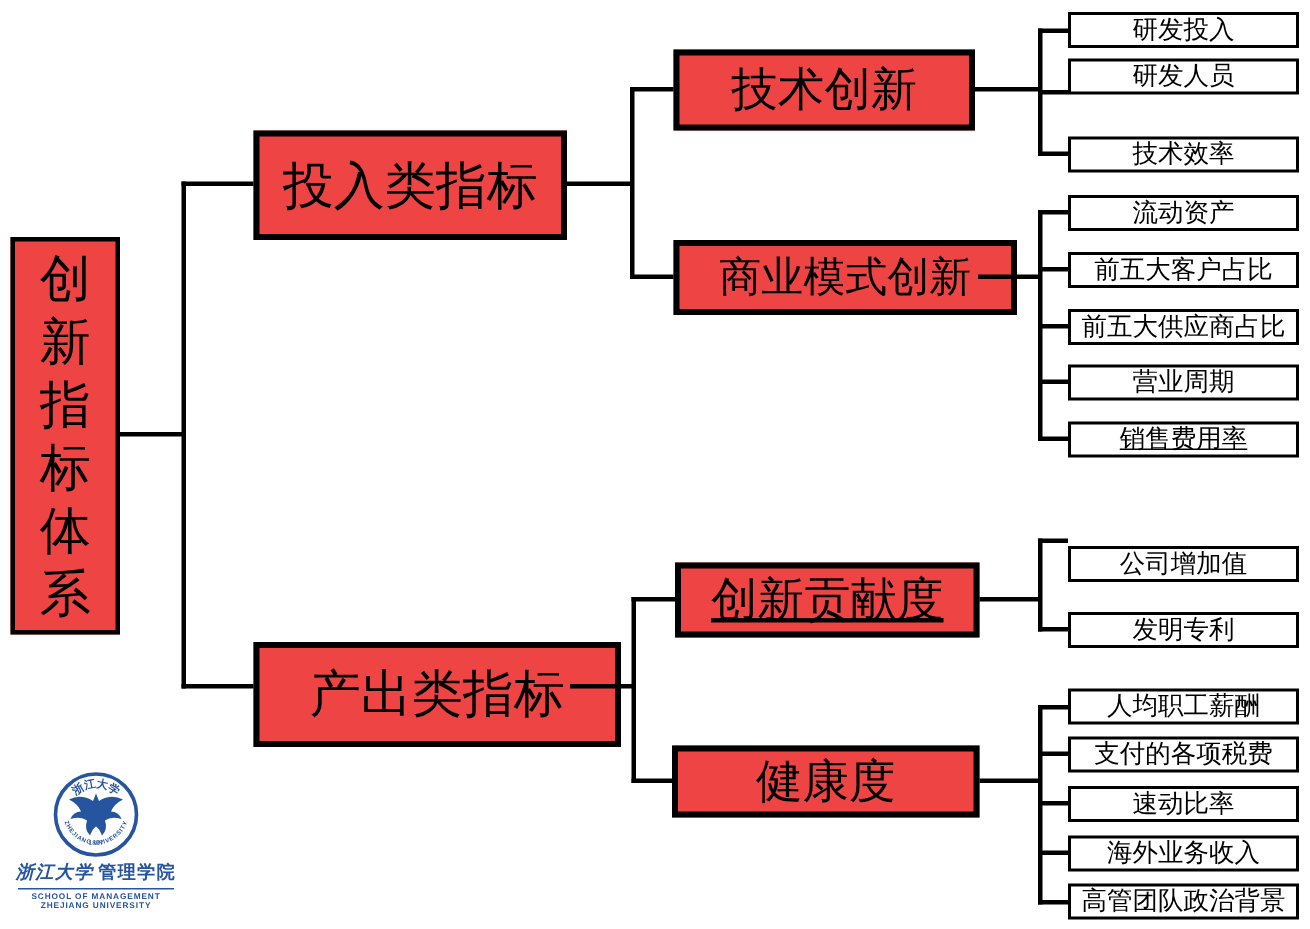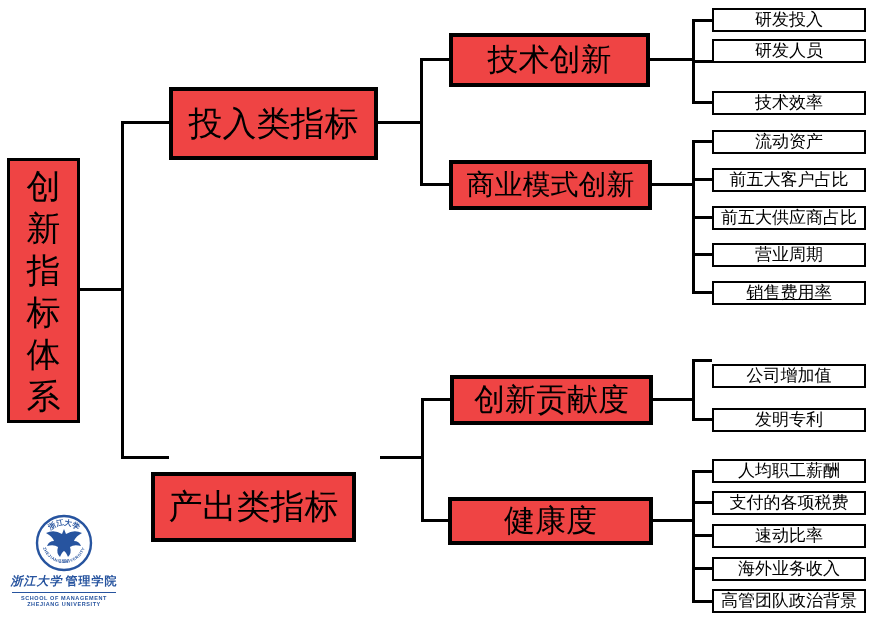--- a/index.html
+++ b/index.html
@@ -40,31 +40,31 @@
 
 <div class="canvas">
 
   <div class="box root" style="left:7px;top:158px;width:73px;height:265px;">
     <span class="vtext">创新指标体系</span>
   </div>
 
   <div class="box lvl2" style="left:169px;top:87px;width:209px;height:73px;">
     <span>投入类指标</span>
   </div>
-  <div class="box lvl2" style="left:151px;top:428px;width:205px;height:70px;margin-top:44px;">
+  <div class="box lvl2" style="left:169px;top:428px;width:245px;height:70px;">
     <span>产出类指标</span>
   </div>
 
   <div class="box lvl3" style="left:449px;top:33px;width:201px;height:54px;">
     <span>技术创新</span>
   </div>
-  <div class="box lvl3 biz" style="left:449px;top:160px;width:203px;height:50px;">
+  <div class="box lvl3 biz" style="left:449px;top:160px;width:229px;height:50px;">
     <span>商业模式创新</span>
   </div>
-  <div class="box lvl3" style="left:450px;top:375px;width:203px;height:50px;">
+  <div class="box lvl3" style="left:450px;top:375px;width:203px;height:50px;text-decoration:underline;">
     <span>创新贡献度</span>
   </div>
   <div class="box lvl3" style="left:448px;top:497px;width:205px;height:48px;">
     <span>健康度</span>
   </div>
 
   <div class="leaf" style="top:8px;">研发投入</div>
   <div class="leaf" style="top:39px;">研发人员</div>
   <div class="leaf" style="top:130px;">流动资产</div>
 

